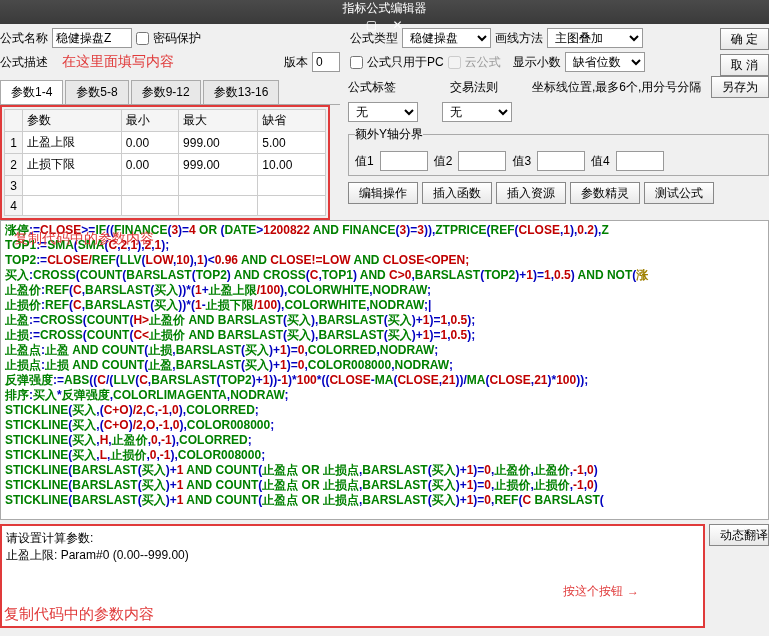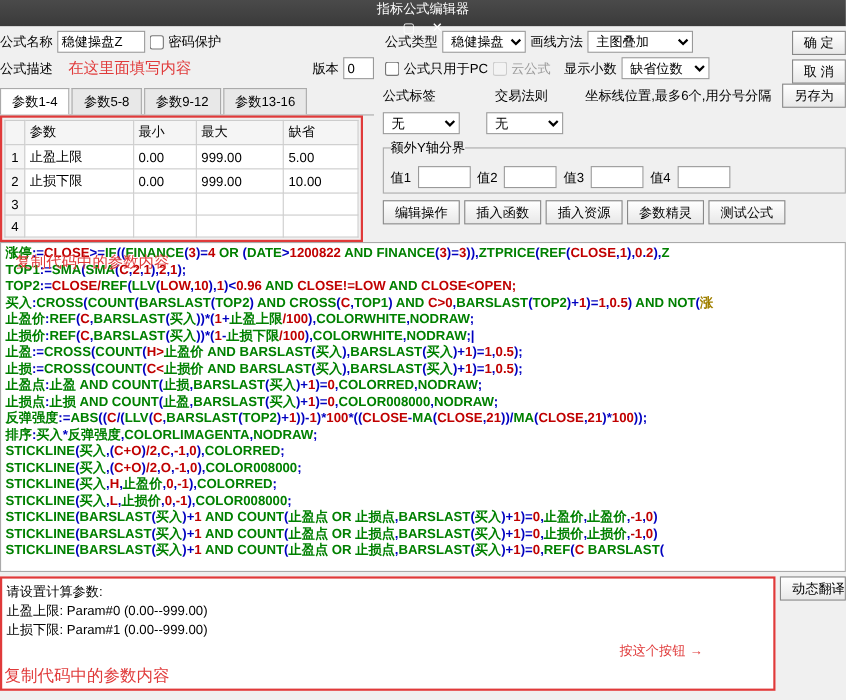--- a/index.html
+++ b/index.html
@@ -68,21 +68,21 @@
         <span class="label">公式描述</span>
         <span class="annot" style="position:static;margin-left:10px">在这里面填写内容</span>
         <span style="margin-left:auto" class="label">版本</span>
         <input type="text" style="width: 28px;" value="0">
       </div>
     </div>
     <div class="tf-right">
       <div class="tf-right-grid">
         <div class="row">
           <span class="label">公式类型</span>
-          <select style="width:76px"><option>稳健操盘</option></select>
+          <select style="width:89px"><option>稳健操盘</option></select>
           <span class="label">画线方法</span>
           <select style="width:96px"><option>主图叠加</option></select>
         </div>
         <div class="row">
           <input type="checkbox" style="">
           <span class="label">公式只用于PC</span>
           <input type="checkbox" disabled="" style="">
           <span class="label" style="color:#999">云公式</span>
           <span class="label" style="margin-left:8px">显示小数</span>
           <select style="width:80px"><option>缺省位数</option></select>
@@ -182,21 +182,20 @@
         </div>
     </div>
   </div>
 
   <div class="code-area" id="code"><div><span class="g">涨停</span><span class="b">:=</span><span class="r">CLOSE</span><span class="b">&gt;=</span><span class="g">IF</span><span class="b">((</span><span class="g">FINANCE</span><span class="b">(</span><span class="r">3</span><span class="b">)=</span><span class="r">4 </span><span class="g">OR</span><span class="b"> (</span><span class="g">DATE</span><span class="b">&gt;</span><span class="r">1200822 </span><span class="g">AND FINANCE</span><span class="b">(</span><span class="r">3</span><span class="b">)=</span><span class="r">3</span><span class="b">))</span><span class="b">,</span><span class="g">ZTPRICE</span><span class="b">(</span><span class="g">REF</span><span class="b">(</span><span class="r">CLOSE</span><span class="b">,</span><span class="r">1</span><span class="b">),</span><span class="r">0</span><span class="b">.</span><span class="r">2</span><span class="b">),</span><span class="g">Z</span></div><div><span class="g">TOP1</span><span class="b">:=</span><span class="g">SMA</span><span class="b">(</span><span class="g">SMA</span><span class="b">(</span><span class="r">C</span><span class="b">,</span><span class="r">2</span><span class="b">,</span><span class="r">1</span><span class="b">),</span><span class="r">2</span><span class="b">,</span><span class="r">1</span><span class="b">);</span></div><div><span class="g">TOP2</span><span class="b">:=</span><span class="r">CLOSE/</span><span class="g">REF</span><span class="b">(</span><span class="g">LLV</span><span class="b">(</span><span class="r">LOW</span><span class="b">,</span><span class="r">10</span><span class="b">),</span><span class="r">1</span><span class="b">)&lt;</span><span class="r">0.96 </span><span class="g">AND</span><span class="r"> CLOSE!=LOW </span><span class="g">AND </span><span class="r">CLOSE&lt;OPEN;</span></div><div><span class="g">买入</span><span class="b">:</span><span class="g">CROSS</span><span class="b">(</span><span class="g">COUNT</span><span class="b">(</span><span class="g">BARSLAST</span><span class="b">(</span><span class="g">TOP2</span><span class="b">) </span><span class="g">AND CROSS</span><span class="b">(</span><span class="r">C</span><span class="b">,</span><span class="g">TOP1</span><span class="b">) </span><span class="g">AND </span><span class="r">C&gt;0</span><span class="b">,</span><span class="g">BARSLAST</span><span class="b">(</span><span class="g">TOP2</span><span class="b">)+</span><span class="r">1</span><span class="b">)=</span><span class="r">1</span><span class="b">,</span><span class="r">0.5</span><span class="b">) </span><span class="g">AND NOT</span><span class="b">(</span><span class="y">涨</span></div><div><span class="g">止盈价</span><span class="b">:</span><span class="g">REF</span><span class="b">(</span><span class="r">C</span><span class="b">,</span><span class="g">BARSLAST</span><span class="b">(</span><span class="g">买入</span><span class="b">))*(</span><span class="r">1</span><span class="b">+</span><span class="g">止盈上限</span><span class="r">/100</span><span class="b">)</span><span class="b">,</span><span class="g">COLORWHITE</span><span class="b">,</span><span class="g">NODRAW</span><span class="b">;</span></div><div><span class="g">止损价</span><span class="b">:</span><span class="g">REF</span><span class="b">(</span><span class="r">C</span><span class="b">,</span><span class="g">BARSLAST</span><span class="b">(</span><span class="g">买入</span><span class="b">))*(</span><span class="r">1</span><span class="b">-</span><span class="g">止损下限</span><span class="r">/100</span><span class="b">)</span><span class="b">,</span><span class="g">COLORWHITE</span><span class="b">,</span><span class="g">NODRAW</span><span class="b">;|</span></div><div><span class="g">止盈</span><span class="b">:=</span><span class="g">CROSS</span><span class="b">(</span><span class="g">COUNT</span><span class="b">(</span><span class="r">H&gt;</span><span class="g">止盈价 AND BARSLAST</span><span class="b">(</span><span class="g">买入</span><span class="b">),</span><span class="g">BARSLAST</span><span class="b">(</span><span class="g">买入</span><span class="b">)+</span><span class="r">1</span><span class="b">)=</span><span class="r">1</span><span class="b">,</span><span class="r">0.5</span><span class="b">);</span></div><div><span class="g">止损</span><span class="b">:=</span><span class="g">CROSS</span><span class="b">(</span><span class="g">COUNT</span><span class="b">(</span><span class="r">C&lt;</span><span class="g">止损价 AND BARSLAST</span><span class="b">(</span><span class="g">买入</span><span class="b">),</span><span class="g">BARSLAST</span><span class="b">(</span><span class="g">买入</span><span class="b">)+</span><span class="r">1</span><span class="b">)=</span><span class="r">1</span><span class="b">,</span><span class="r">0.5</span><span class="b">);</span></div><div><span class="g">止盈点</span><span class="b">:</span><span class="g">止盈 AND COUNT</span><span class="b">(</span><span class="g">止损</span><span class="b">,</span><span class="g">BARSLAST</span><span class="b">(</span><span class="g">买入</span><span class="b">)+</span><span class="r">1</span><span class="b">)=</span><span class="r">0</span><span class="b">,</span><span class="g">COLORRED</span><span class="b">,</span><span class="g">NODRAW</span><span class="b">;</span></div><div><span class="g">止损点</span><span class="b">:</span><span class="g">止损 AND COUNT</span><span class="b">(</span><span class="g">止盈</span><span class="b">,</span><span class="g">BARSLAST</span><span class="b">(</span><span class="g">买入</span><span class="b">)+</span><span class="r">1</span><span class="b">)=</span><span class="r">0</span><span class="b">,</span><span class="g">COLOR008000</span><span class="b">,</span><span class="g">NODRAW</span><span class="b">;</span></div><div><span class="g">反弹强度</span><span class="b">:=</span><span class="g">ABS</span><span class="b">((</span><span class="r">C</span><span class="b">/(</span><span class="g">LLV</span><span class="b">(</span><span class="r">C</span><span class="b">,</span><span class="g">BARSLAST</span><span class="b">(</span><span class="g">TOP2</span><span class="b">)+</span><span class="r">1</span><span class="b">))-</span><span class="r">1</span><span class="b">)*</span><span class="r">100</span><span class="b">*((</span><span class="r">CLOSE</span><span class="b">-</span><span class="g">MA</span><span class="b">(</span><span class="r">CLOSE</span><span class="b">,</span><span class="r">21</span><span class="b">))/</span><span class="g">MA</span><span class="b">(</span><span class="r">CLOSE</span><span class="b">,</span><span class="r">21</span><span class="b">)*</span><span class="r">100</span><span class="b">));</span></div><div><span class="g">排序</span><span class="b">:</span><span class="g">买入</span><span class="b">*</span><span class="g">反弹强度</span><span class="b">,</span><span class="g">COLORLIMAGENTA</span><span class="b">,</span><span class="g">NODRAW</span><span class="b">;</span></div><div><span class="g">STICKLINE</span><span class="b">(</span><span class="g">买入</span><span class="b">,(</span><span class="r">C+O</span><span class="b">)</span><span class="r">/2</span><span class="b">,</span><span class="r">C</span><span class="b">,</span><span class="r">-1</span><span class="b">,</span><span class="r">0</span><span class="b">)</span><span class="b">,</span><span class="g">COLORRED</span><span class="b">;</span></div><div><span class="g">STICKLINE</span><span class="b">(</span><span class="g">买入</span><span class="b">,(</span><span class="r">C+O</span><span class="b">)</span><span class="r">/2</span><span class="b">,</span><span class="r">O</span><span class="b">,</span><span class="r">-1</span><span class="b">,</span><span class="r">0</span><span class="b">)</span><span class="b">,</span><span class="g">COLOR008000</span><span class="b">;</span></div><div><span class="g">STICKLINE</span><span class="b">(</span><span class="g">买入</span><span class="b">,</span><span class="r">H</span><span class="b">,</span><span class="g">止盈价</span><span class="b">,</span><span class="r">0</span><span class="b">,</span><span class="r">-1</span><span class="b">)</span><span class="b">,</span><span class="g">COLORRED</span><span class="b">;</span></div><div><span class="g">STICKLINE</span><span class="b">(</span><span class="g">买入</span><span class="b">,</span><span class="r">L</span><span class="b">,</span><span class="g">止损价</span><span class="b">,</span><span class="r">0</span><span class="b">,</span><span class="r">-1</span><span class="b">)</span><span class="b">,</span><span class="g">COLOR008000</span><span class="b">;</span></div><div><span class="g">STICKLINE</span><span class="b">(</span><span class="g">BARSLAST</span><span class="b">(</span><span class="g">买入</span><span class="b">)+</span><span class="r">1 </span><span class="g">AND COUNT</span><span class="b">(</span><span class="g">止盈点 </span><span class="g">OR 止损点</span><span class="b">,</span><span class="g">BARSLAST</span><span class="b">(</span><span class="g">买入</span><span class="b">)+</span><span class="r">1</span><span class="b">)=</span><span class="r">0</span><span class="b">,</span><span class="g">止盈价</span><span class="b">,</span><span class="g">止盈价</span><span class="b">,</span><span class="r">-1</span><span class="b">,</span><span class="r">0</span><span class="b">)</span></div><div><span class="g">STICKLINE</span><span class="b">(</span><span class="g">BARSLAST</span><span class="b">(</span><span class="g">买入</span><span class="b">)+</span><span class="r">1 </span><span class="g">AND COUNT</span><span class="b">(</span><span class="g">止盈点 </span><span class="g">OR 止损点</span><span class="b">,</span><span class="g">BARSLAST</span><span class="b">(</span><span class="g">买入</span><span class="b">)+</span><span class="r">1</span><span class="b">)=</span><span class="r">0</span><span class="b">,</span><span class="g">止损价</span><span class="b">,</span><span class="g">止损价</span><span class="b">,</span><span class="r">-1</span><span class="b">,</span><span class="r">0</span><span class="b">)</span></div><div><span class="g">STICKLINE</span><span class="b">(</span><span class="g">BARSLAST</span><span class="b">(</span><span class="g">买入</span><span class="b">)+</span><span class="r">1 </span><span class="g">AND COUNT</span><span class="b">(</span><span class="g">止盈点 </span><span class="g">OR 止损点</span><span class="b">,</span><span class="g">BARSLAST</span><span class="b">(</span><span class="g">买入</span><span class="b">)+</span><span class="r">1</span><span class="b">)=</span><span class="r">0</span><span class="b">,</span><span class="g">REF</span><span class="b">(</span><span class="r">C </span><span class="g">BARSLAST</span><span class="b">(</span></div></div>
 
   <div class="bottom-row" style="position:relative">
     <div class="msg-box">
       <div>请设置计算参数:</div>
       <div>止盈上限: Param#0 (0.00--999.00)</div>
-      <div>止损下限: Param#1 (0.00--999.00)</div>
       <div class="annot" style="left:2px;bottom:2px;font-size:15px">复制代码中的参数内容</div>
     </div>
     <div class="side-btns" id="sidebtns">
         <button class="btn">动态翻译</button>
         <button class="btn">测试结果</button>
         <button class="btn">参数精灵</button>
         <button class="btn">用法注释</button>
       </div>
     <div class="arrow-ann" style="right:130px;bottom:28px"><span>按这个按钮</span> <span style="color:#e03a3a">→</span></div>
   </div>

